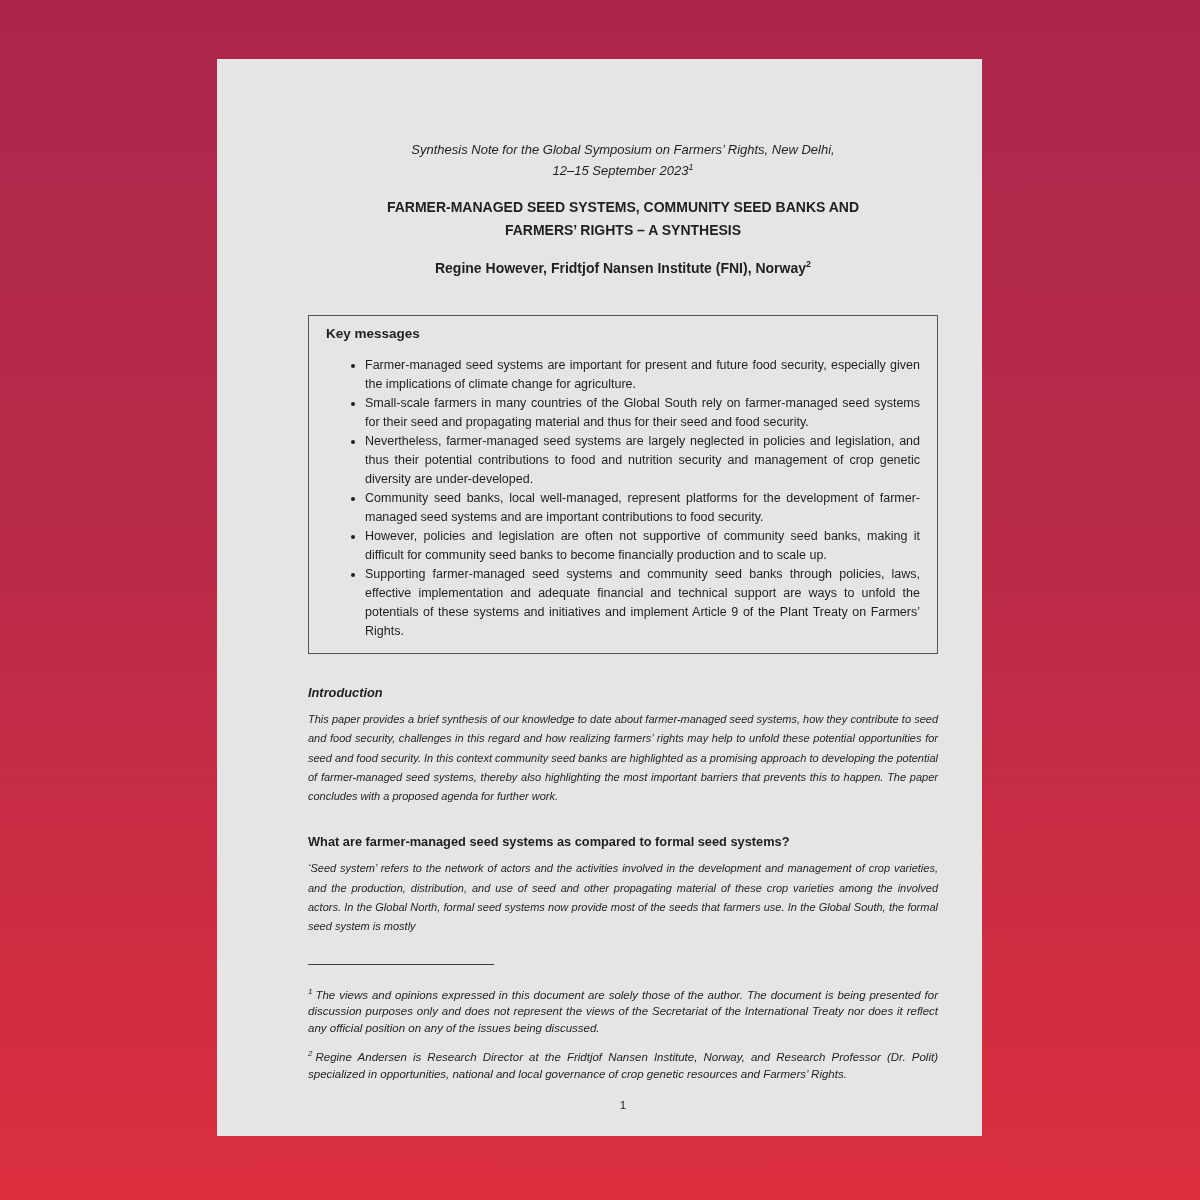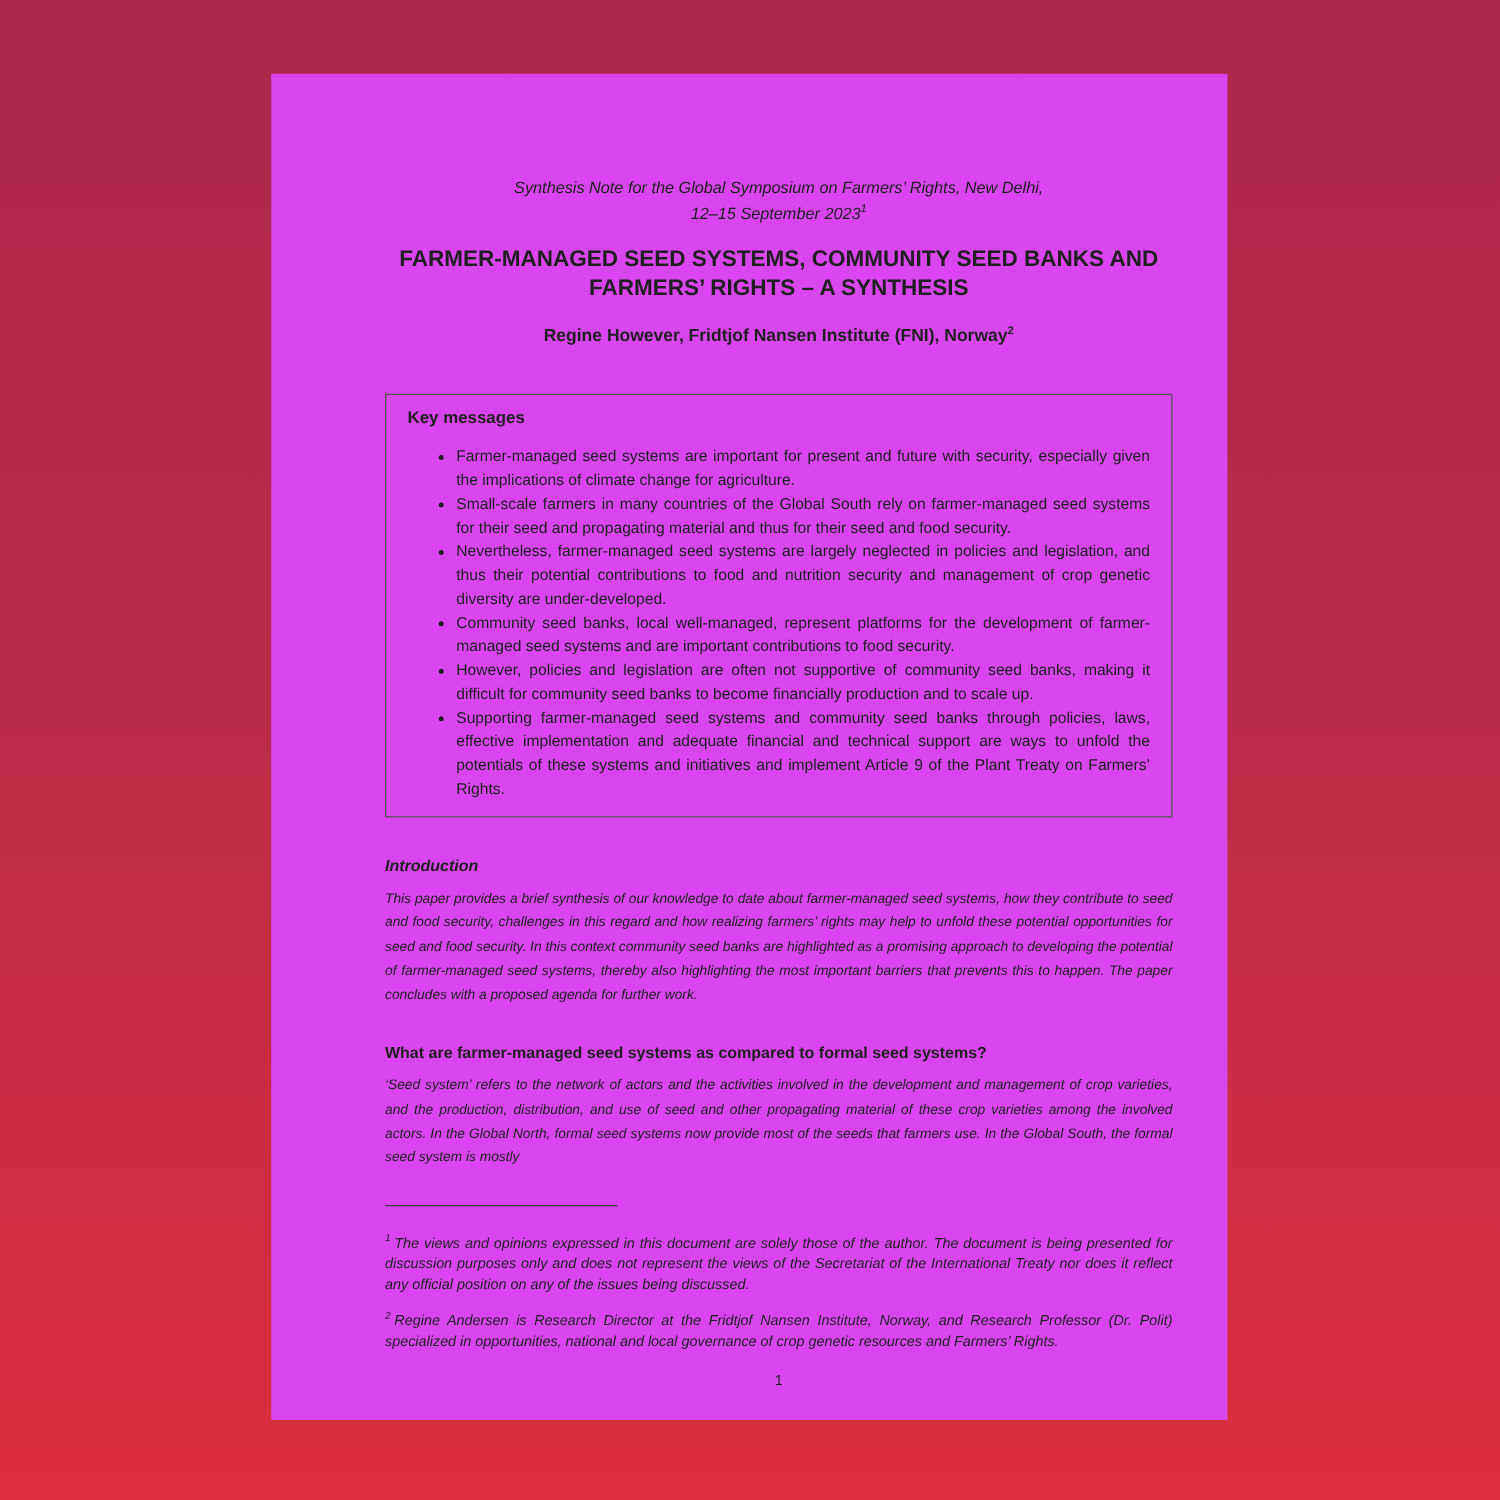--- a/index.html
+++ b/index.html
@@ -7,32 +7,32 @@
   body {
     width: 1200px; height: 1200px;
     background: linear-gradient(180deg, #ac264c 0%, #b82a48 45%, #dc2f3e 100%);
     font-family: "Liberation Sans", sans-serif;
     position: relative;
     overflow: hidden;
   }
   .paper {
     position: absolute; left: 217px; top: 59px;
     width: 765px; height: 1077px;
-    background: #d946ef;
+    background: #e5e5e5;
     color: #1f1f1f;
     padding: 80px 44px 0 91px;
     overflow: hidden;
   }
   .note {
     margin: 0; text-align: center;
     font-style: italic; font-size: 13px; line-height: 21px;
   }
   .doc-title {
     margin: 15px 0 0 0; text-align: center;
-    font-size: 18px; font-weight: 700; line-height: 23px;
+    font-size: 14px; font-weight: 700; line-height: 23px;
   }
   .doc-title .tline { display: block; }
   .author {
     margin: 16px 0 0 0; text-align: center;
     font-size: 14px; font-weight: 700; line-height: 20px;
   }
   sup { font-size: 9px; vertical-align: super; line-height: 0; }
   .kbox {
     margin-top: 37px;
     border: 1px solid #545454;
@@ -79,21 +79,21 @@
   <h1 class="doc-title">
     <span class="tline">FARMER-MANAGED SEED SYSTEMS, COMMUNITY SEED BANKS AND</span>
     <span class="tline">FARMERS’ RIGHTS – A SYNTHESIS</span>
   </h1>
 
   <p class="author"><span>Regine However, Fridtjof Nansen Institute (FNI), Norway</span><sup>2</sup></p>
 
   <div class="kbox">
     <div class="kbox-title">Key messages</div>
     <ul class="kbox-list">
-      <li>Farmer-managed seed systems are important for present and future with security, especially given the implications of climate change for agriculture.</li>
+      <li>Farmer-managed seed systems are important for present and future food security, especially given the implications of climate change for agriculture.</li>
       <li>Small-scale farmers in many countries of the Global South rely on farmer-managed seed systems for their seed and propagating material and thus for their seed and food security.</li>
       <li>Nevertheless, farmer-managed seed systems are largely neglected in policies and legislation, and thus their potential contributions to food and nutrition security and management of crop genetic diversity are under-developed.</li>
       <li>Community seed banks, local well-managed, represent platforms for the development of farmer-managed seed systems and are important contributions to food security.</li>
       <li>However, policies and legislation are often not supportive of community seed banks, making it difficult for community seed banks to become financially production and to scale up.</li>
       <li>Supporting farmer-managed seed systems and community seed banks through policies, laws, effective implementation and adequate financial and technical support are ways to unfold the potentials of these systems and initiatives and implement Article 9 of the Plant Treaty on Farmers’ Rights.</li>
     </ul>
   </div>
 
   <h2 class="section-heading first">Introduction</h2>
   <p class="body-para">This paper provides a brief synthesis of our knowledge to date about farmer-managed seed systems, how they contribute to seed and food security, challenges in this regard and how realizing farmers’ rights may help to unfold these potential opportunities for seed and food security. In this context community seed banks are highlighted as a promising approach to developing the potential of farmer-managed seed systems, thereby also highlighting the most important barriers that prevents this to happen. The paper concludes with a proposed agenda for further work.</p>

